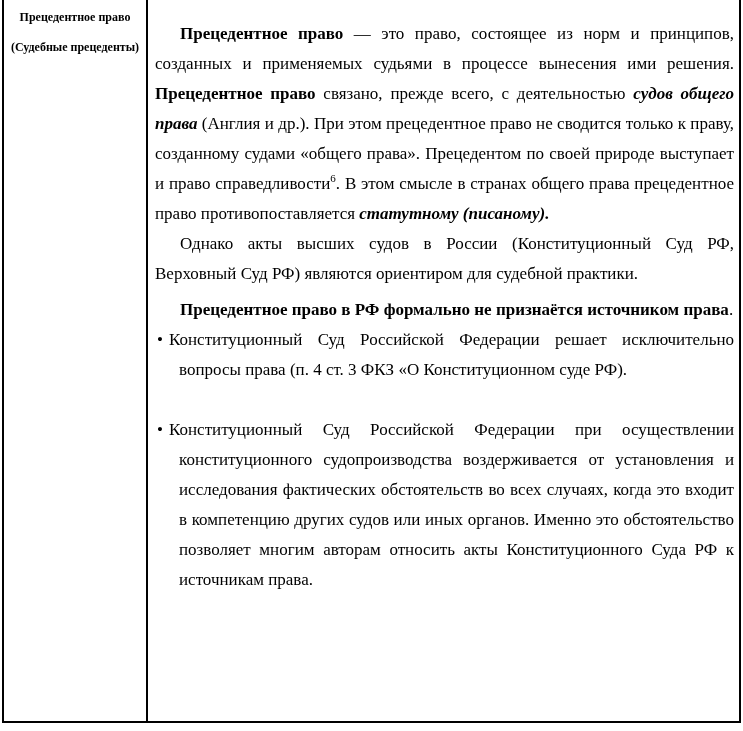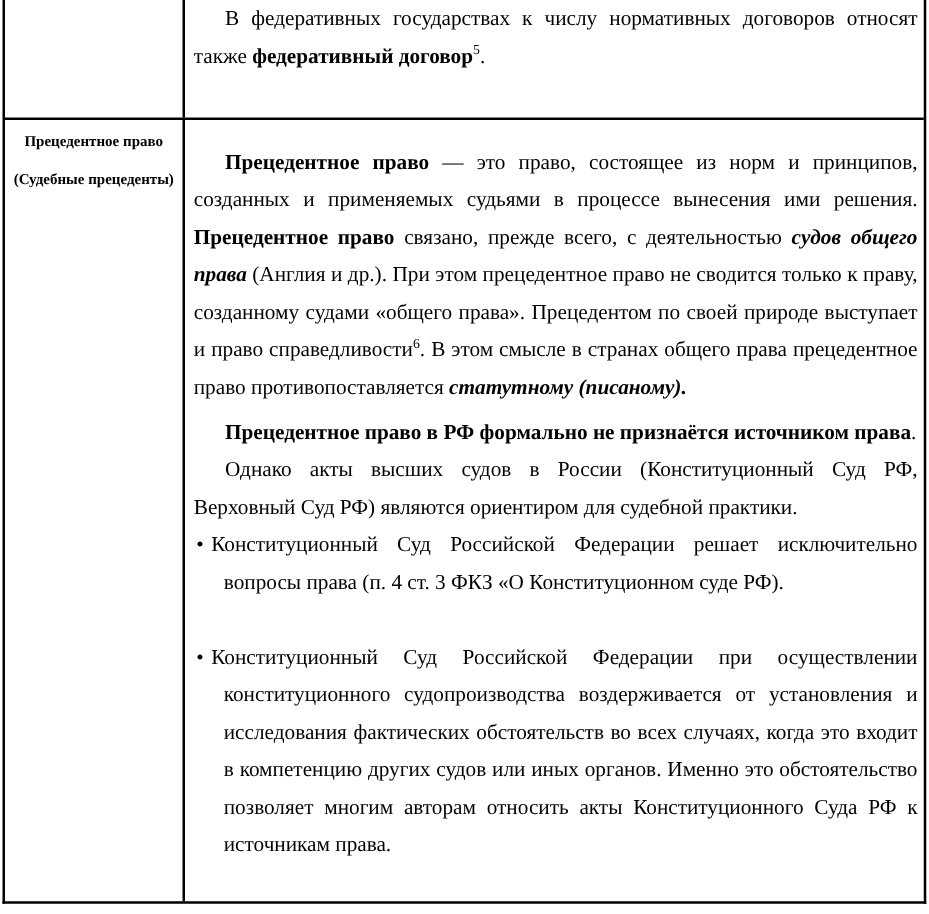--- a/index.html
+++ b/index.html
@@ -82,38 +82,32 @@
     left: 2px;
     top: 0;
     text-indent: 0;
   }
 </style>
 </head>
 <body>
 
 <div class="doc-table">
 
-  <div class="row row-1">
-    <div class="cell-term"></div>
-    <div class="cell-def">
-      <p class="indent"><span>В федеративных государствах к числу нормативных договоров относят также </span><span class="b">федеративный договор</span><sup>5</sup><span>.</span></p>
-    </div>
-  </div>
 
   <div class="row row-2">
     <div class="cell-term">
       <div>Прецедентное право (Судебные прецеденты)</div>
     </div>
     <div class="cell-def">
 
       <p class="indent"><span class="b">Прецедентное право</span><span> —  это право, состоящее из норм и принципов, созданных и применяемых судьями в процессе вынесения ими решения. </span><span class="b">Прецедентное право</span><span> связано, прежде всего, с деятельностью </span><span class="bi">судов общего права</span><span> (Англия и др.). При этом прецедентное право не сводится только к праву, созданному судами «общего права». Прецедентом по своей природе выступает и право справедливости</span><sup>6</sup><span>. В этом смысле в странах общего права прецедентное право противопоставляется </span><span class="bi">статутному (писаному).</span></p>
 
+      <p class="indent"><span>Однако акты  высших судов в России (Конституционный Суд РФ, Верховный Суд РФ) являются ориентиром для судебной практики.</span></p>
+
       <p class="indent p2"><span class="b">Прецедентное право в РФ формально не признаётся источником права</span><span>.</span></p>
-
-      <p class="indent"><span>Однако акты  высших судов в России (Конституционный Суд РФ, Верховный Суд РФ) являются ориентиром для судебной практики.</span></p>
 
       <div>
         <p class="bullet"><span class="marker">•</span><span>Конституционный Суд Российской Федерации решает исключительно вопросы права (п. 4 ст. 3 ФКЗ «О Конституционном суде РФ).</span></p>
 
         <p class="bullet"><span class="marker">•</span><span>Конституционный Суд Российской Федерации при осуществлении конституционного судопроизводства воздерживается от установления и исследования фактических обстоятельств во всех случаях, когда это входит в компетенцию других судов или иных органов.  Именно это обстоятельство позволяет многим авторам относить акты Конституционного Суда РФ к источникам права.</span></p>
       </div>
 
     </div>
   </div>
 

